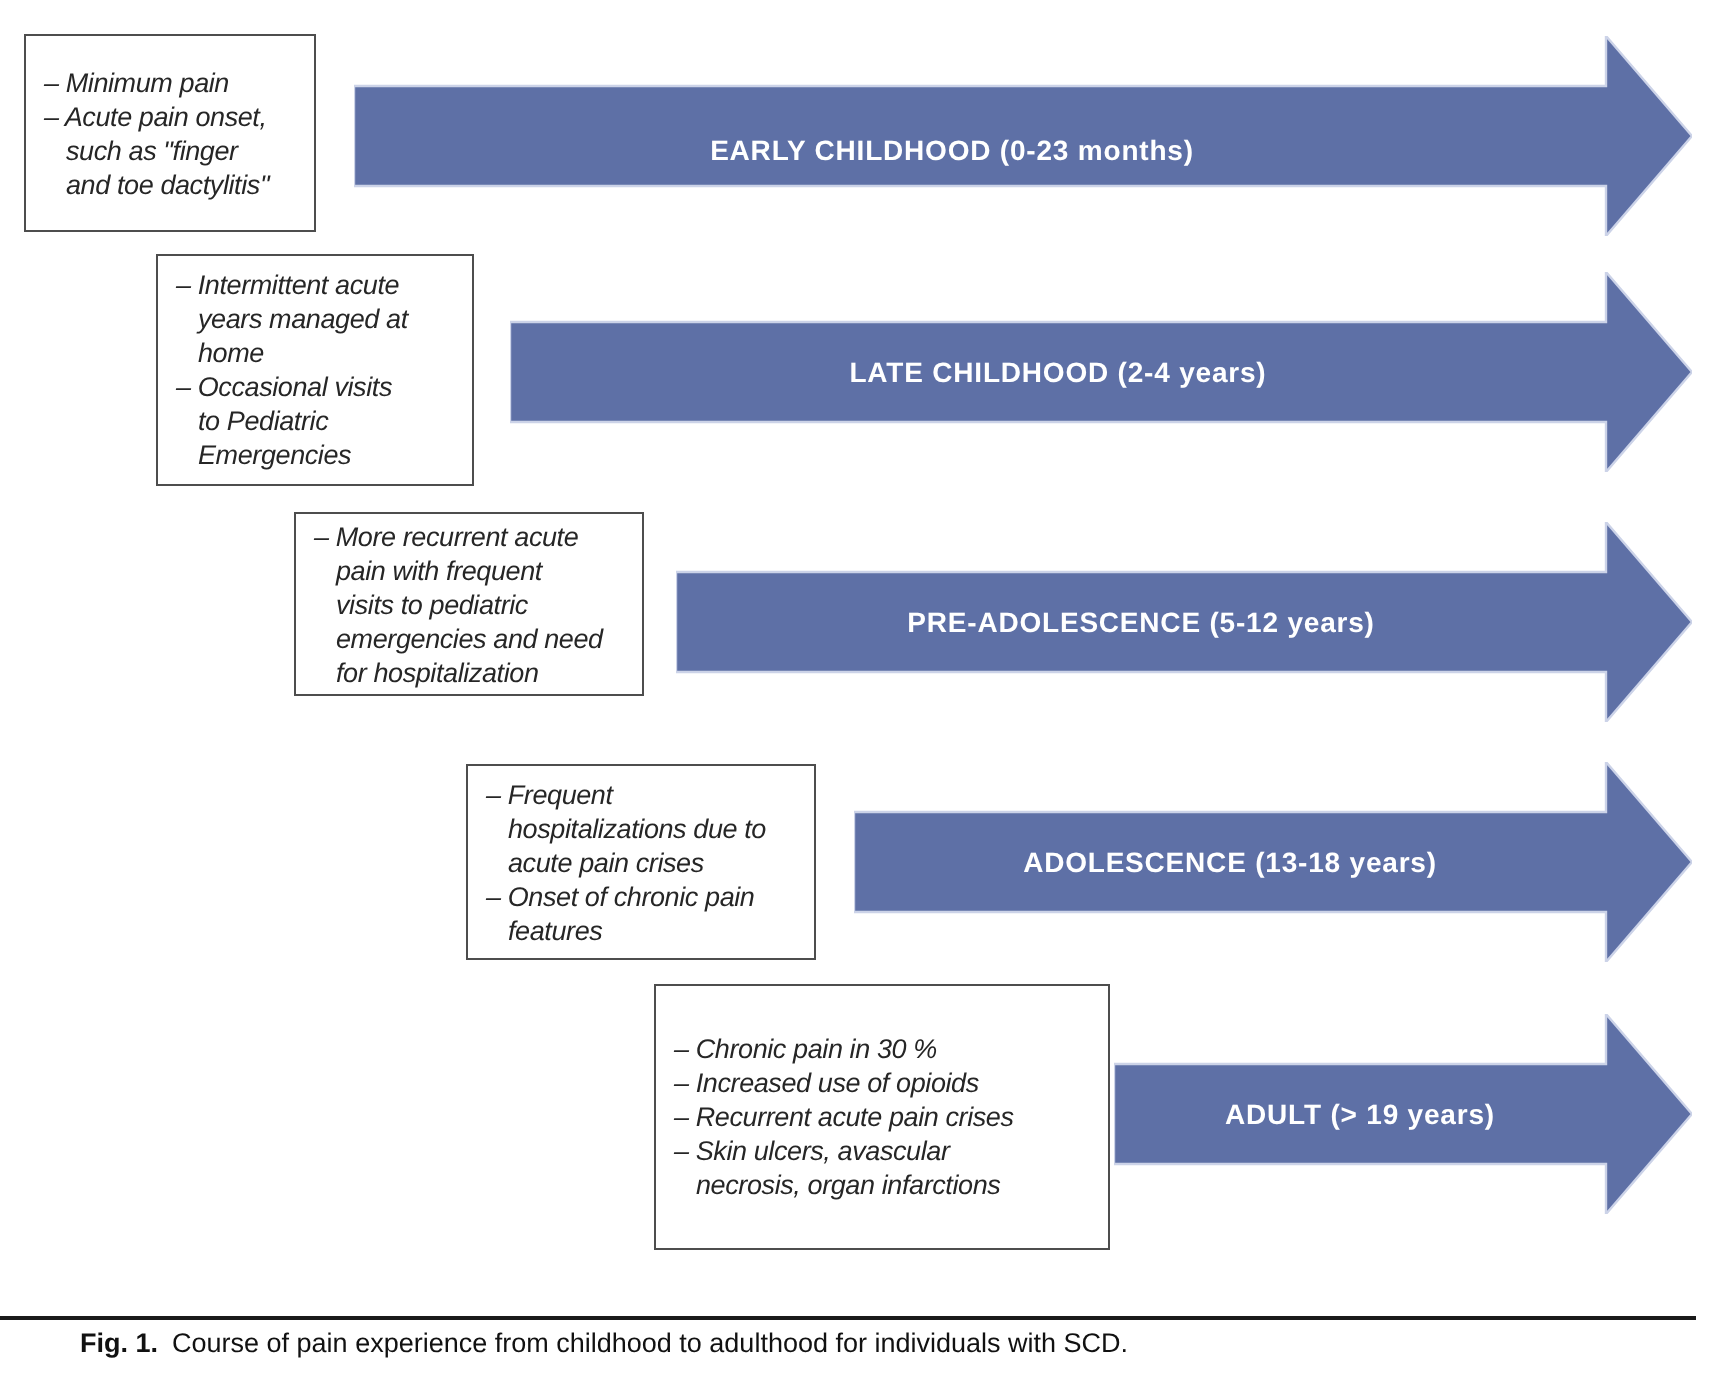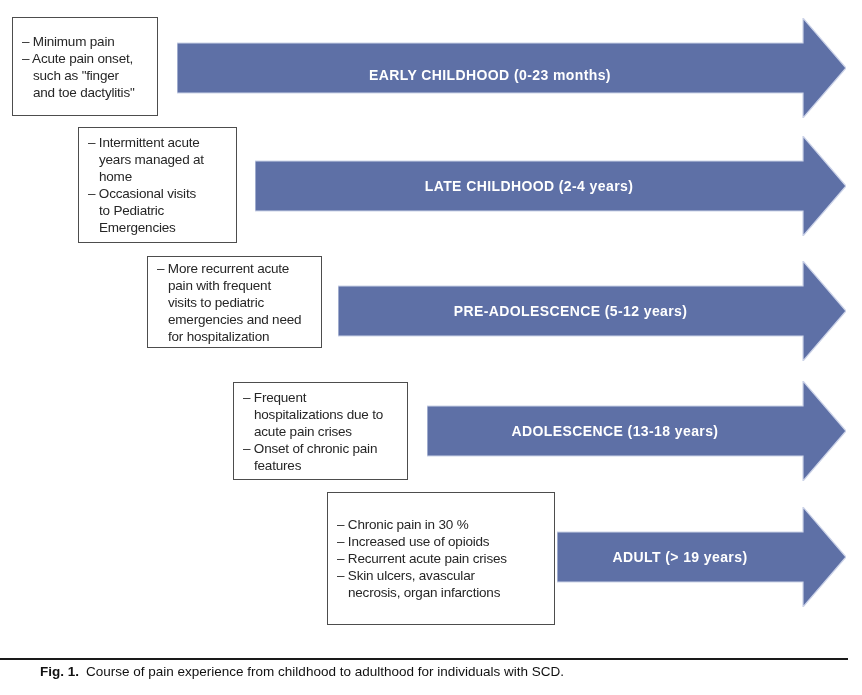--- a/index.html
+++ b/index.html
@@ -17,20 +17,21 @@
     background:#ffffff;
     display:flex;flex-direction:column;justify-content:center;
     padding:4px 4px 4px 9px;
   }
   .note-line{
     font-size:13.5px;
     line-height:17px;
     color:var(--box_text,#262626);
     white-space:nowrap;
     letter-spacing:-0.2px;
+    font-style:italic;
   }
   .note-line.cont{padding-left:11px;}
   .arrow-shape{position:absolute;display:block;}
   .arrow-shape path{
     fill:var(--arrow,#5e70a6);
     stroke:var(--arrow_outline,#ccd3e8);
     stroke-width:1.2;
   }
   .arrow-label{
     position:absolute;
@@ -58,21 +59,21 @@
 
   <div class="notes-box" style="left:12px;top:17px;width:146px;height:99px">
     <div class="note-line lead">– Minimum pain</div>
     <div class="note-line lead">– Acute pain onset,</div>
     <div class="note-line cont">such as "finger</div>
     <div class="note-line cont">and toe dactylitis"</div>
   </div>
   <svg class="arrow-shape" style="left:177px;top:18px" width="669" height="100" viewBox="0 0 669 100">
     <path d="M0,25 H626 V0 L669,50 L626,100 V75 H0 Z"></path>
   </svg>
-  <div class="arrow-label" style="left:177px;top:43px;width:626px;height:64px">EARLY CHILDHOOD (0-23 months)</div>
+  <div class="arrow-label" style="left:163px;top:43px;width:626px;height:64px">EARLY CHILDHOOD (0-23 months)</div>
 
   <div class="notes-box" style="left:78px;top:127px;width:159px;height:116px">
     <div class="note-line lead">– Intermittent acute</div>
     <div class="note-line cont">years managed at</div>
     <div class="note-line cont">home</div>
     <div class="note-line lead">– Occasional visits</div>
     <div class="note-line cont">to Pediatric</div>
     <div class="note-line cont">Emergencies</div>
   </div>
   <svg class="arrow-shape" style="left:255px;top:136px" width="591" height="100" viewBox="0 0 591 100">

